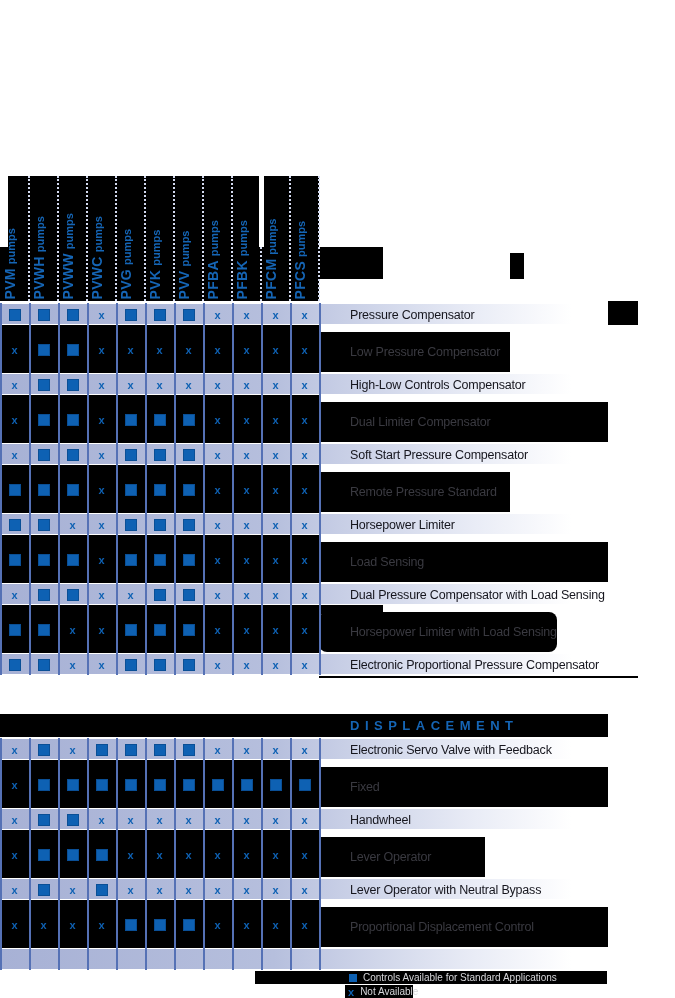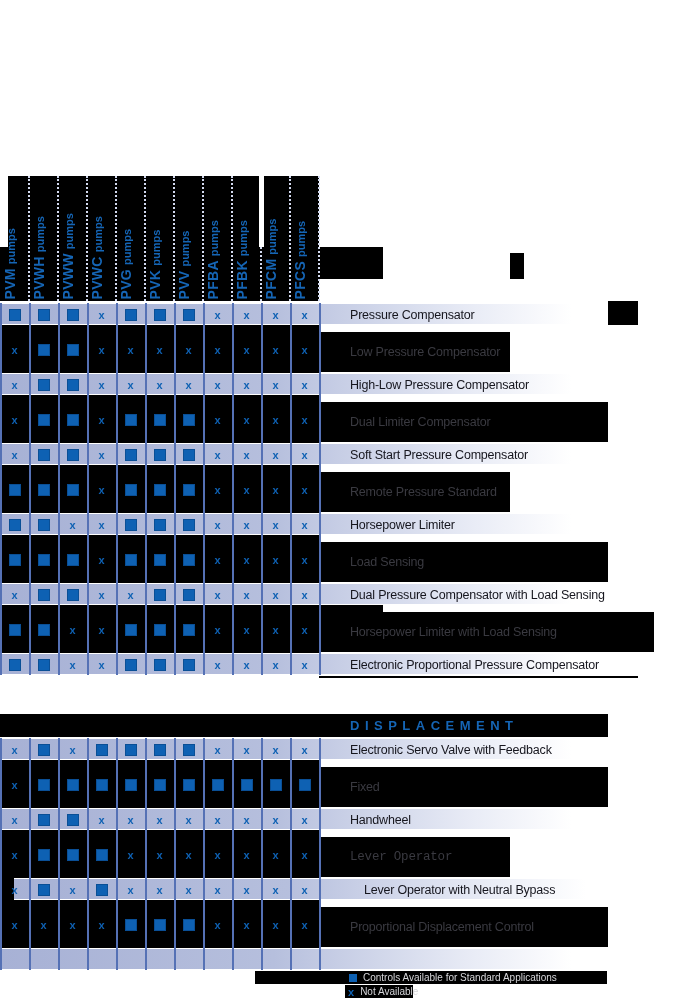--- a/index.html
+++ b/index.html
@@ -148,21 +148,21 @@
       <div class="abs sym-square" style="left: 66.5px; top: 343.5px; z-index: 3;"></div>
       <div class="abs sym-x" style="left: 87px; top: 341.5px; z-index: 3;">x</div>
       <div class="abs sym-x" style="left: 116px; top: 341.5px; z-index: 3;">x</div>
       <div class="abs sym-x" style="left: 145px; top: 341.5px; z-index: 3;">x</div>
       <div class="abs sym-x" style="left: 174px; top: 341.5px; z-index: 3;">x</div>
       <div class="abs sym-x" style="left: 203px; top: 341.5px; z-index: 3;">x</div>
       <div class="abs sym-x" style="left: 232px; top: 341.5px; z-index: 3;">x</div>
       <div class="abs sym-x" style="left: 261px; top: 341.5px; z-index: 3;">x</div>
       <div class="abs sym-x" style="left: 290px; top: 341.5px; z-index: 3;">x</div>
       <div class="abs light-band" style="left: 0px; top: 373px; width: 608px; height: 22px; z-index: 1;">
-        <div class="row-label-light">High-Low Pressure Compensator</div>
+        <div class="row-label-light">High-Low Controls Compensator</div>
       </div>
       <div class="abs sym-x" style="left: 0px; top: 376.5px; z-index: 3;">x</div>
       <div class="abs sym-square" style="left: 37.5px; top: 378.5px; z-index: 3;"></div>
       <div class="abs sym-square" style="left: 66.5px; top: 378.5px; z-index: 3;"></div>
       <div class="abs sym-x" style="left: 87px; top: 376.5px; z-index: 3;">x</div>
       <div class="abs sym-x" style="left: 116px; top: 376.5px; z-index: 3;">x</div>
       <div class="abs sym-x" style="left: 145px; top: 376.5px; z-index: 3;">x</div>
       <div class="abs sym-x" style="left: 174px; top: 376.5px; z-index: 3;">x</div>
       <div class="abs sym-x" style="left: 203px; top: 376.5px; z-index: 3;">x</div>
       <div class="abs sym-x" style="left: 232px; top: 376.5px; z-index: 3;">x</div>
@@ -245,21 +245,21 @@
       <div class="abs sym-square" style="left: 37.5px; top: 588.5px; z-index: 3;"></div>
       <div class="abs sym-square" style="left: 66.5px; top: 588.5px; z-index: 3;"></div>
       <div class="abs sym-x" style="left: 87px; top: 586.5px; z-index: 3;">x</div>
       <div class="abs sym-x" style="left: 116px; top: 586.5px; z-index: 3;">x</div>
       <div class="abs sym-square" style="left: 153.5px; top: 588.5px; z-index: 3;"></div>
       <div class="abs sym-square" style="left: 182.5px; top: 588.5px; z-index: 3;"></div>
       <div class="abs sym-x" style="left: 203px; top: 586.5px; z-index: 3;">x</div>
       <div class="abs sym-x" style="left: 232px; top: 586.5px; z-index: 3;">x</div>
       <div class="abs sym-x" style="left: 261px; top: 586.5px; z-index: 3;">x</div>
       <div class="abs sym-x" style="left: 290px; top: 586.5px; z-index: 3;">x</div>
-      <div class="abs blk" style="left: 319px; top: 612px; width: 335px; height: 40px; z-index: 1;">
+      <div class="abs blk" style="left: 319px; top: 612px; width: 238px; height: 40px; z-index: 1; border-radius: 8px;">
         <div class="row-label-dark">Horsepower Limiter with Load Sensing</div>
       </div>
       <div class="abs sym-square" style="left: 8.5px; top: 623.5px; z-index: 3;"></div>
       <div class="abs sym-square" style="left: 37.5px; top: 623.5px; z-index: 3;"></div>
       <div class="abs sym-x" style="left: 58px; top: 621.5px; z-index: 3;">x</div>
       <div class="abs sym-x" style="left: 87px; top: 621.5px; z-index: 3;">x</div>
       <div class="abs sym-square" style="left: 124.5px; top: 623.5px; z-index: 3;"></div>
       <div class="abs sym-square" style="left: 153.5px; top: 623.5px; z-index: 3;"></div>
       <div class="abs sym-square" style="left: 182.5px; top: 623.5px; z-index: 3;"></div>
       <div class="abs sym-x" style="left: 203px; top: 621.5px; z-index: 3;">x</div>
@@ -328,35 +328,35 @@
       <div class="abs sym-square" style="left: 37.5px; top: 813.5px; z-index: 3;"></div>
       <div class="abs sym-square" style="left: 66.5px; top: 813.5px; z-index: 3;"></div>
       <div class="abs sym-x" style="left: 87px; top: 811.5px; z-index: 3;">x</div>
       <div class="abs sym-x" style="left: 116px; top: 811.5px; z-index: 3;">x</div>
       <div class="abs sym-x" style="left: 145px; top: 811.5px; z-index: 3;">x</div>
       <div class="abs sym-x" style="left: 174px; top: 811.5px; z-index: 3;">x</div>
       <div class="abs sym-x" style="left: 203px; top: 811.5px; z-index: 3;">x</div>
       <div class="abs sym-x" style="left: 232px; top: 811.5px; z-index: 3;">x</div>
       <div class="abs sym-x" style="left: 261px; top: 811.5px; z-index: 3;">x</div>
       <div class="abs sym-x" style="left: 290px; top: 811.5px; z-index: 3;">x</div>
-      <div class="abs blk" style="left: 319px; top: 837px; width: 191px; height: 40px; z-index: 1; font-family: Liberation Mono, monospace;">
+      <div class="abs blk" style="left: 319px; top: 837px; width: 166px; height: 40px; z-index: 1;">
         <div class="row-label-dark">Lever Operator</div>
       </div>
       <div class="abs sym-x" style="left: 0px; top: 846.5px; z-index: 3;">x</div>
       <div class="abs sym-square" style="left: 37.5px; top: 848.5px; z-index: 3;"></div>
       <div class="abs sym-square" style="left: 66.5px; top: 848.5px; z-index: 3;"></div>
       <div class="abs sym-square" style="left: 95.5px; top: 848.5px; z-index: 3;"></div>
       <div class="abs sym-x" style="left: 116px; top: 846.5px; z-index: 3;">x</div>
       <div class="abs sym-x" style="left: 145px; top: 846.5px; z-index: 3;">x</div>
       <div class="abs sym-x" style="left: 174px; top: 846.5px; z-index: 3;">x</div>
       <div class="abs sym-x" style="left: 203px; top: 846.5px; z-index: 3;">x</div>
       <div class="abs sym-x" style="left: 232px; top: 846.5px; z-index: 3;">x</div>
       <div class="abs sym-x" style="left: 261px; top: 846.5px; z-index: 3;">x</div>
       <div class="abs sym-x" style="left: 290px; top: 846.5px; z-index: 3;">x</div>
-      <div class="abs light-band" style="left: 0px; top: 878px; width: 608px; height: 22px; z-index: 1; margin-left: 14px;">
+      <div class="abs light-band" style="left: 0px; top: 878px; width: 608px; height: 22px; z-index: 1;">
         <div class="row-label-light">Lever Operator with Neutral Bypass</div>
       </div>
       <div class="abs sym-x" style="left: 0px; top: 881.5px; z-index: 3;">x</div>
       <div class="abs sym-square" style="left: 37.5px; top: 883.5px; z-index: 3;"></div>
       <div class="abs sym-x" style="left: 58px; top: 881.5px; z-index: 3;">x</div>
       <div class="abs sym-square" style="left: 95.5px; top: 883.5px; z-index: 3;"></div>
       <div class="abs sym-x" style="left: 116px; top: 881.5px; z-index: 3;">x</div>
       <div class="abs sym-x" style="left: 145px; top: 881.5px; z-index: 3;">x</div>
       <div class="abs sym-x" style="left: 174px; top: 881.5px; z-index: 3;">x</div>
       <div class="abs sym-x" style="left: 203px; top: 881.5px; z-index: 3;">x</div>

